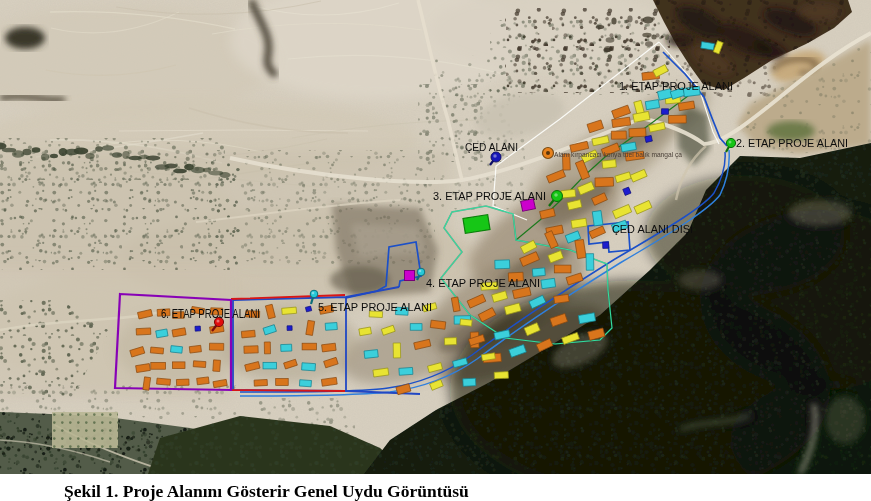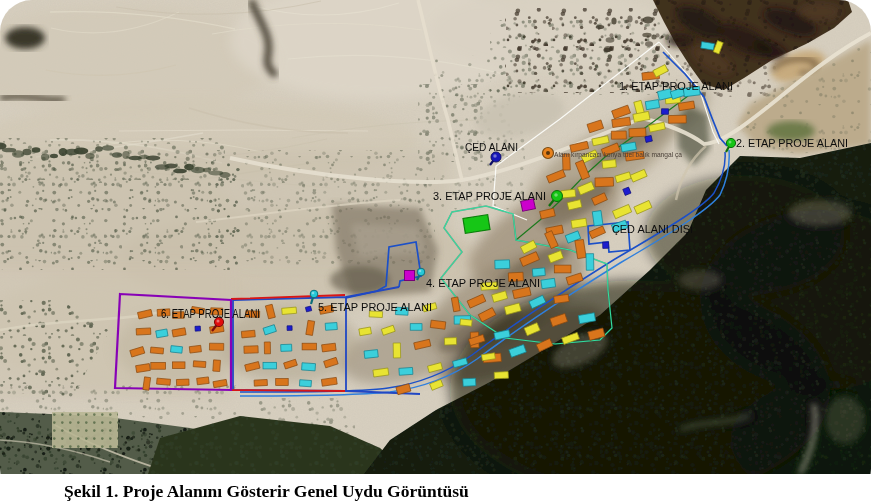--- a/index.html
+++ b/index.html
@@ -1,16 +1,16 @@
 <!DOCTYPE html>
 <html><head>
 <meta charset="utf-8">
 <style>
   html,body { margin:0; padding:0; background:#ffffff; }
-  .page { position:relative; width:871px; height:501px; background:#ffffff; overflow:hidden;border-radius:32px; }
+  .page { position:relative; width:871px; height:501px; background:#ffffff; overflow:hidden; }
   .map { position:absolute; left:0; top:0; }
   .caption { position:absolute; left:64px; top:481px; font-family:"Liberation Serif", serif;
              font-weight:bold; font-size:17.5px; color:#000000; white-space:nowrap; }
 </style>
 </head>
 <body>
 <div class="page">
 
 <div class="map"><svg width="871" height="501" viewBox="0 0 871 501" xmlns="http://www.w3.org/2000/svg">
         <g filter="url(#mapsoft)">

